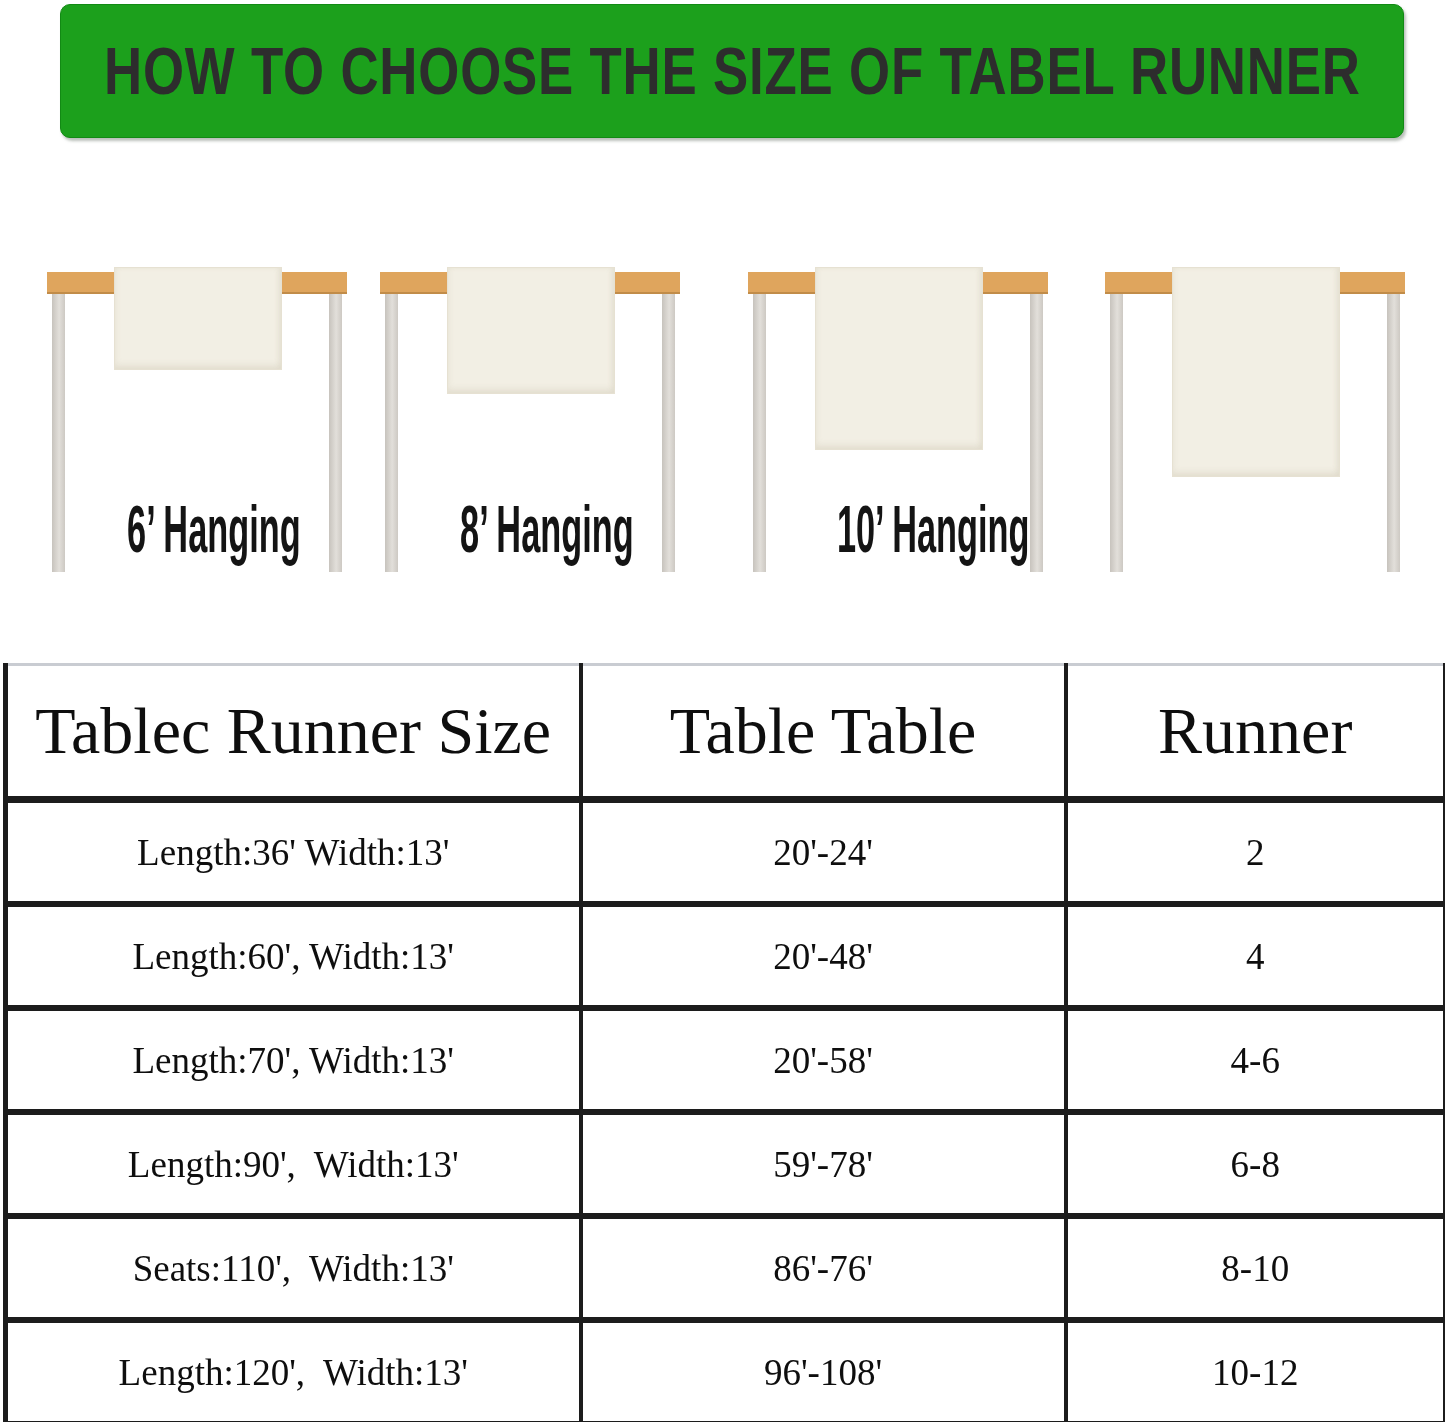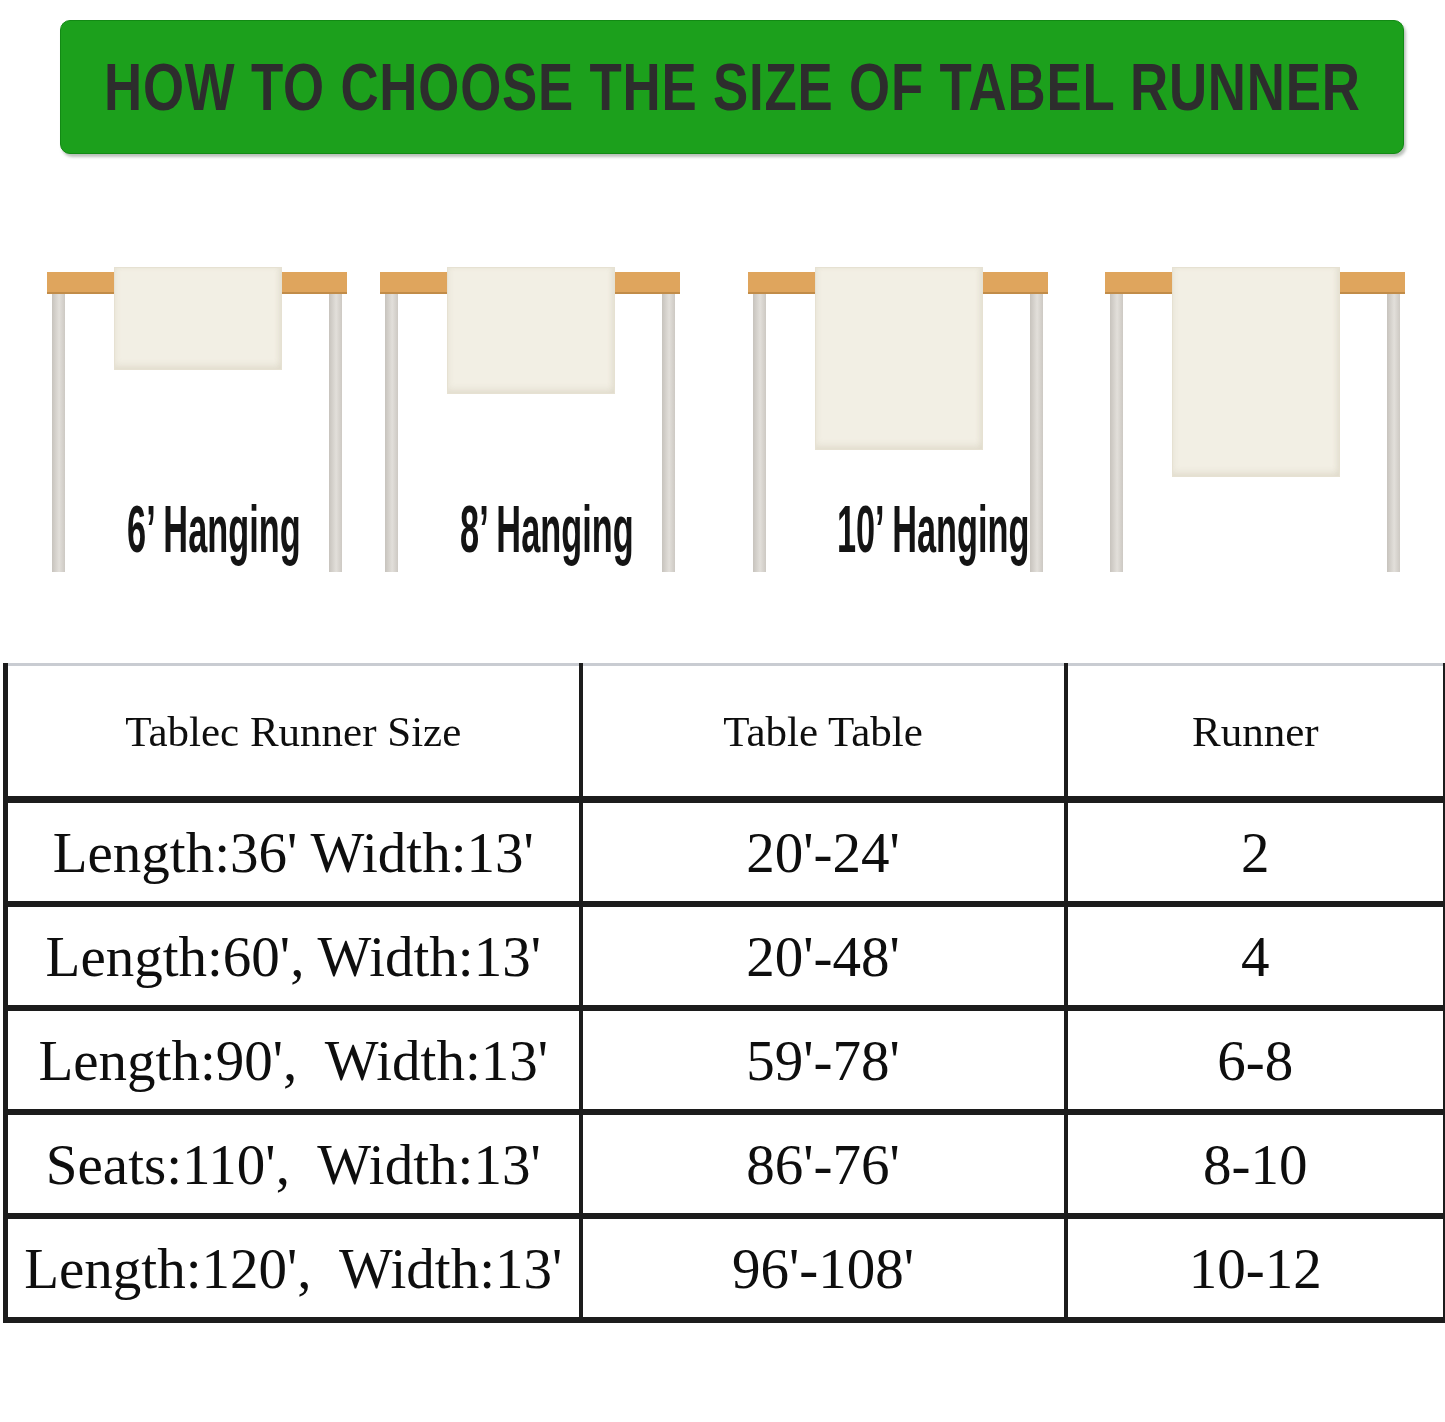--- a/index.html
+++ b/index.html
@@ -1,20 +1,20 @@
 <!DOCTYPE html>
 <html><head>
 <meta charset="utf-8">
 <style>
   html,body{margin:0;padding:0;background:#ffffff;}
   .page{position:relative;width:1445px;height:1422px;background:#ffffff;overflow:hidden;
         font-family:"Liberation Sans", sans-serif;}
 
   
-  .banner{position:absolute;left:60px;top:20px;width:1342px;height:132px;
+  .banner{position:absolute;left:60px;top:4px;width:1342px;height:132px;
           background:#1ca01c;border:1px solid #128a14;border-radius:10px;
           box-shadow:2px 3px 3px rgba(130,140,130,.55);
           display:flex;align-items:center;justify-content:center;}
   .banner-text{font-weight:bold;font-size:66px;color:#2d2d2d;white-space:nowrap;
                display:inline-block;transform:scaleX(0.80);transform-origin:center;
                letter-spacing:1px;}
 
   
   .diagram{position:absolute;top:267px;width:300px;height:310px;text-decoration:underline;}
   .diagram .tabletop{position:absolute;left:0;top:5px;width:300px;height:20px;
@@ -31,23 +31,23 @@
   .diagram-label span{display:inline-block;font-weight:bold;font-size:66px;color:#141414;
                       white-space:nowrap;transform:scaleX(0.52);transform-origin:center;}
   .d0{left:47px;} .d1{left:380px;} .d2{left:748px;} .d3{left:1105px;}
 
   
   table.size-table{position:absolute;left:3px;top:663px;width:1440px;
                    border-collapse:collapse;table-layout:fixed;
                    font-family:"Liberation Serif", serif;color:#0e0e0e;}
   .size-table th,.size-table td{border:4px solid #1c1c1c;text-align:center;
                                 vertical-align:middle;white-space:pre;}
-  .size-table th{height:128px;font-size:43px;font-weight:normal;
+  .size-table th{height:128px;font-size:66px;font-weight:normal;
                  border-top:3px solid #c9ccd2;border-bottom:7px solid #1c1c1c;}
-  .size-table td{height:96px;font-size:57px;border-top:6px solid #1c1c1c;
+  .size-table td{height:96px;font-size:37px;border-top:6px solid #1c1c1c;
                  border-bottom:6px solid #1c1c1c;}
   .size-table{border-left:5px solid #1c1c1c;border-right:5px solid #1c1c1c;
               border-bottom:6px solid #1c1c1c;}
 </style>
 </head>
 <body>
 
 <div class="page">
 
   <header class="banner">
@@ -113,20 +113,25 @@
         <td>Length:36' Width:13'</td>
         <td>20'-24'</td>
         <td>2</td>
       </tr>
       <tr>
         <td>Length:60', Width:13'</td>
         <td>20'-48'</td>
         <td>4</td>
       </tr>
       <tr>
+        <td>Length:70', Width:13'</td>
+        <td>20'-58'</td>
+        <td>4-6</td>
+      </tr>
+      <tr>
         <td>Length:90',  Width:13'</td>
         <td>59'-78'</td>
         <td>6-8</td>
       </tr>
       <tr>
         <td>Seats:110',  Width:13'</td>
         <td>86'-76'</td>
         <td>8-10</td>
       </tr>
       <tr>

